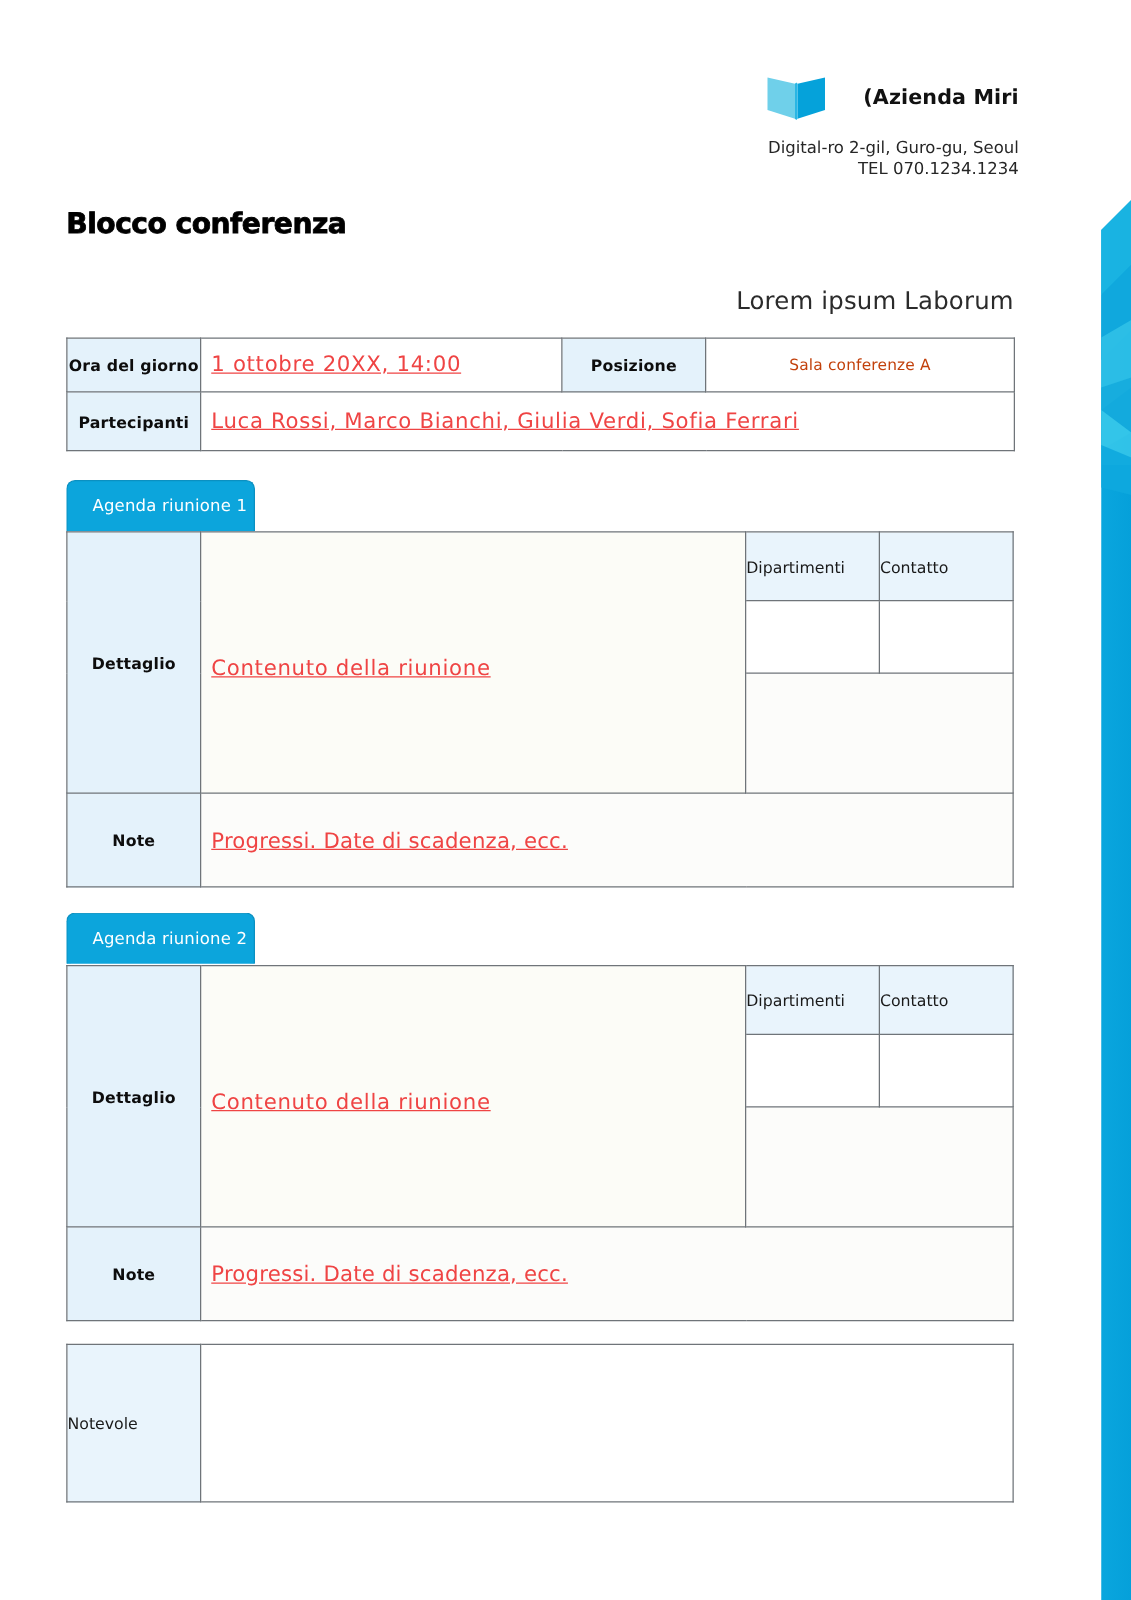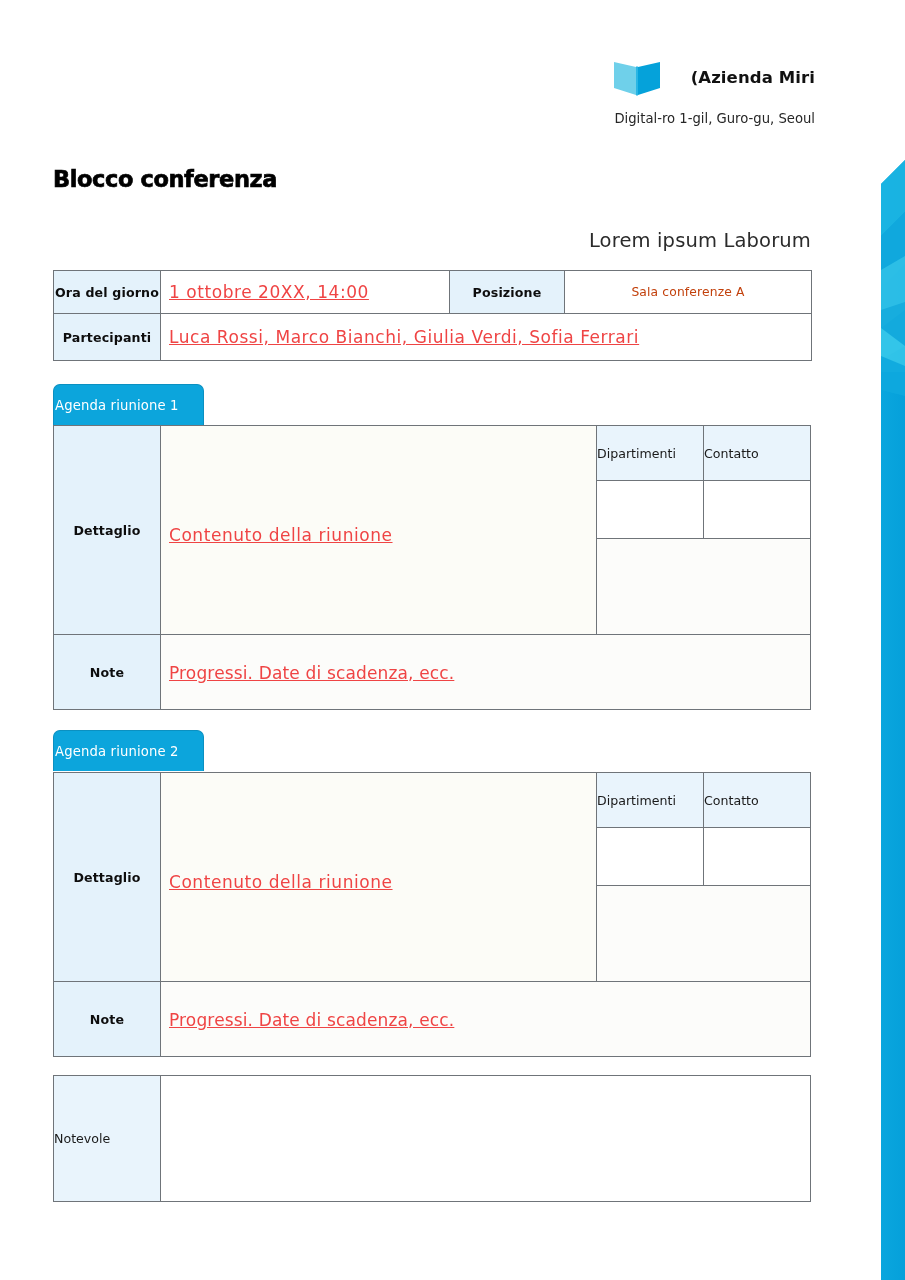--- a/index.html
+++ b/index.html
@@ -152,21 +152,21 @@
     width: 151px;
     background: #0ca5dc;
     border: 1px solid #0b90c1;
     border-bottom: none;
     border-radius: 7px 7px 0 0;
     box-sizing: border-box;
     color: #ffffff;
     font-size: 13.2px;
     display: flex;
     align-items: center;
-    padding-left: 1px;
+    padding-left: 20px;
     letter-spacing: 0.15px;
   }
   #tab-1 { left: 53px; top: 384px; }
   #tab-2 { left: 53px; top: 730px; }
 
   #agenda-table-1 { left: 53px; top: 425px; width: 758px; }
   #agenda-table-2 { left: 53px; top: 772px; width: 758px; }
   #notable-table  { left: 53px; top: 1075px; width: 758px; }
 
   .det-cell { font-weight: 700; }
@@ -204,21 +204,22 @@
   <div class="header">
     <div class="brand-row">
       <svg class="logo-mark" viewBox="0 0 48 38" xmlns="http://www.w3.org/2000/svg">
         <polygon points="1,4 23,9 23,37 1,30" fill="#6fd0ea"></polygon>
         <polygon points="47,4 25,9 25,37 47,30" fill="#05a2da"></polygon>
         <polygon points="23,9 24,8 25,9 25,37 24,38 23,37" fill="#2ab6e4"></polygon>
       </svg>
       <div class="brand-name">(Azienda Miri</div>
     </div>
     <div class="addr">
-      <span>Digital-ro 1-gil, Guro-gu, Seoul</span>
+      <span>Digital-ro 2-gil, Guro-gu, Seoul</span>
+      <span>TEL 070.1234.1234</span>
     </div>
   </div>
 
   <div class="doc-title">Blocco conferenza</div>
   <div class="sub-title">Lorem ipsum Laborum</div>
 
   <table class="tbl" id="info-table">
     <colgroup>
       <col style="width:107px">
         <col style="width:289px">

